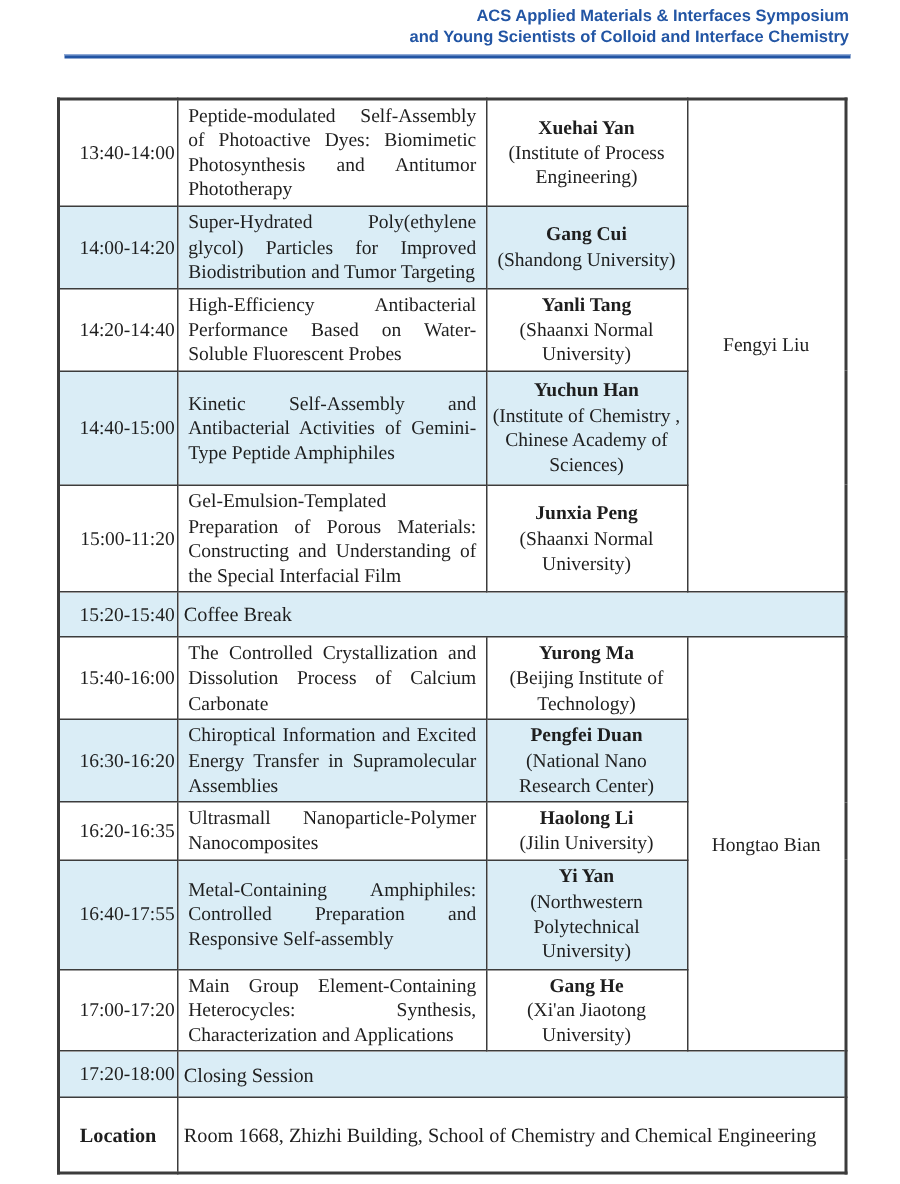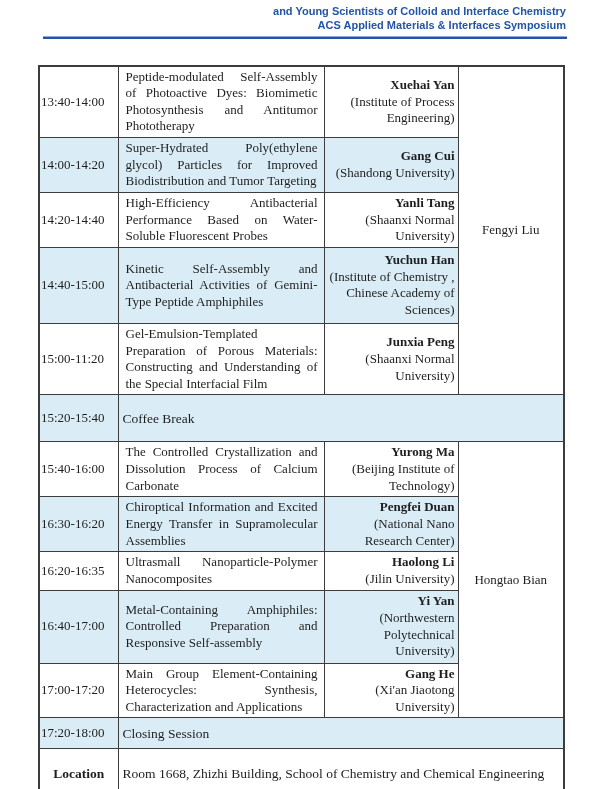--- a/index.html
+++ b/index.html
@@ -38,30 +38,30 @@
   td {
     border: 1px solid var(--border_color);
     vertical-align: middle;
     font-size: 13px;
     line-height: 1.28;
     padding: 2px 4px;
     overflow: hidden;
   }
   tr.hl td { background: var(--row_highlight); }
   td.time {
-    text-align: left;
+    text-align: right;
     white-space: nowrap;
     padding: 2px 1px;
     margin-top: 12px;
   }
   td.title {
     text-align: justify;
     padding: 2px 6px 2px 7px;
   }
-  td.speaker { text-align: right; padding: 2px 3px; margin-top: 31px; }
+  td.speaker { text-align: center; padding: 2px 3px; margin-top: 31px; }
   .spk-name { font-weight: bold; display: block; }
   .spk-aff  { display: block; }
   td.chair {
     text-align: center;
     font-weight: normal;
     background: #ffffff !important;
   }
   td.banner {
     text-align: left;
     font-weight: normal;
@@ -70,22 +70,22 @@
   td.loc-label {
     text-align: center;
     font-weight: bold;
     font-size: 13.5px;
   }
 </style>
 </head>
 <body>
 
 <div class="page-header">
+  <div>ACS Applied Materials &amp; Interfaces Symposium</div>
   <div>and Young Scientists of Colloid and Interface Chemistry</div>
-  <div>ACS Applied Materials &amp; Interfaces Symposium</div>
 </div>
 <div class="header-rule"></div>
 
 <table class="schedule">
   <colgroup>
     <col style="width:79px">
       <col style="width:206px">
       <col style="width:134px">
       <col style="width:106px">
   </colgroup>
@@ -126,21 +126,21 @@
     </tr>
     <tr style="height:48px">
       <td class="time">15:00-11:20</td>
       <td class="title">Gel-Emulsion-Templated Preparation of Porous Materials: Constructing and Understanding of the Special Interfacial Film</td>
       <td class="speaker">
         <span class="spk-name">Junxia Peng</span>
         <span class="spk-aff">(Shaanxi Normal University)</span>
       </td>
     </tr>
 
-    <tr class="hl" style="height:47px">
+    <tr class="hl" style="height:30px">
       <td class="time">15:20-15:40</td>
       <td class="banner" colspan="3">Coffee Break</td>
     </tr>
 
     <tr style="height:52px">
       <td class="time">15:40-16:00</td>
       <td class="title">The Controlled Crystallization and Dissolution Process of Calcium Carbonate</td>
       <td class="speaker">
         <span class="spk-name">Yurong Ma</span>
         <span class="spk-aff">(Beijing Institute of Technology)</span>
@@ -157,21 +157,21 @@
     </tr>
     <tr style="height:33px">
       <td class="time">16:20-16:35</td>
       <td class="title">Ultrasmall Nanoparticle-Polymer Nanocomposites</td>
       <td class="speaker">
         <span class="spk-name">Haolong Li</span>
         <span class="spk-aff">(Jilin University)</span>
       </td>
     </tr>
     <tr class="hl" style="height:73px">
-      <td class="time">16:40-17:00</td>
+      <td class="time">16:40-17:55</td>
       <td class="title">Metal-Containing Amphiphiles: Controlled Preparation and Responsive Self-assembly</td>
       <td class="speaker">
         <span class="spk-name">Yi Yan</span>
         <span class="spk-aff">(Northwestern Polytechnical University)</span>
       </td>
     </tr>
     <tr style="height:51px">
       <td class="time">17:00-17:20</td>
       <td class="title">Main Group Element-Containing Heterocycles: Synthesis, Characterization and Applications</td>
       <td class="speaker">

